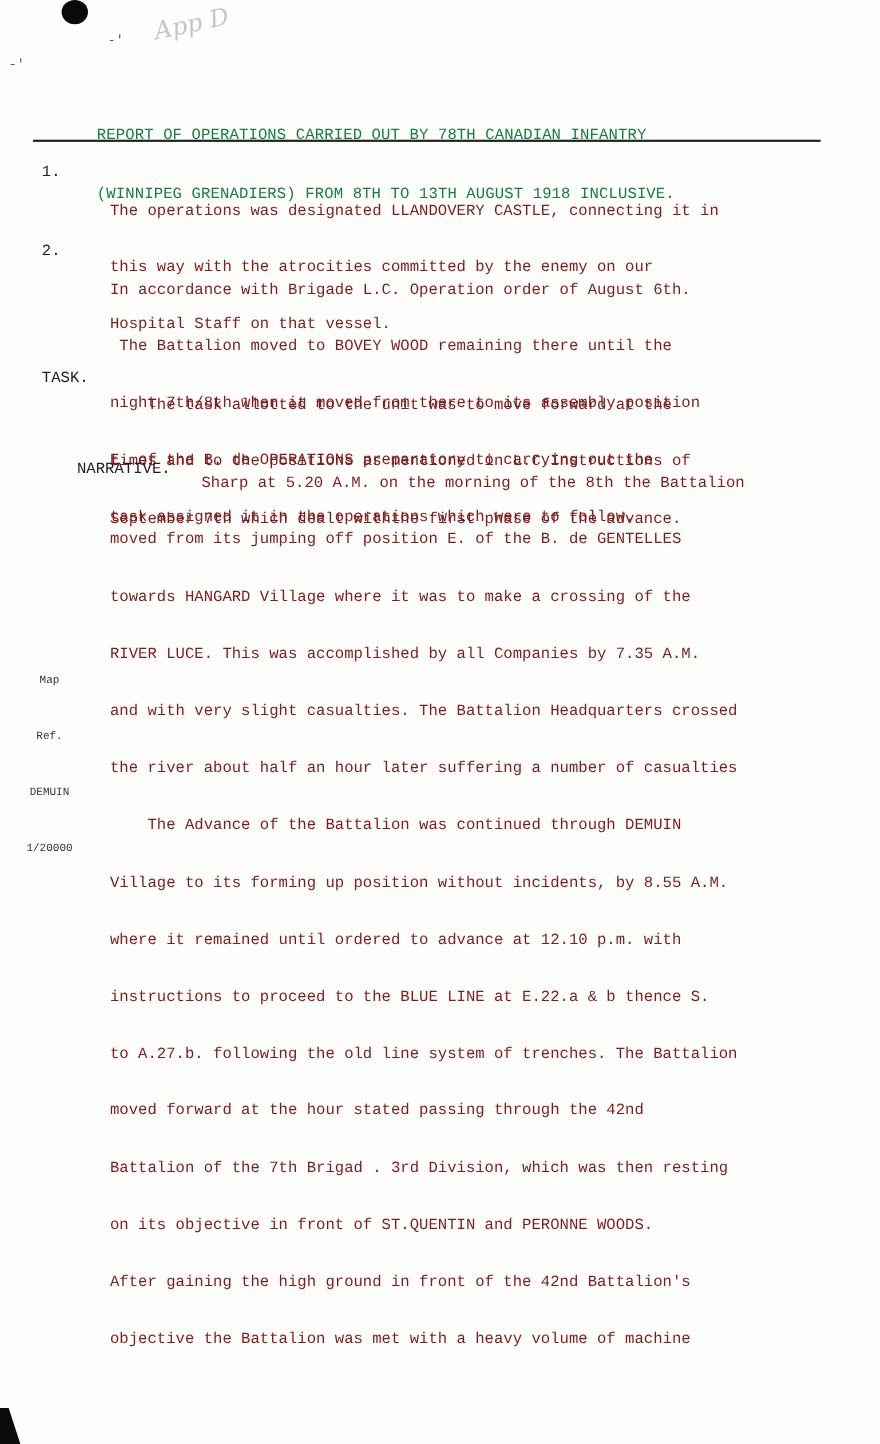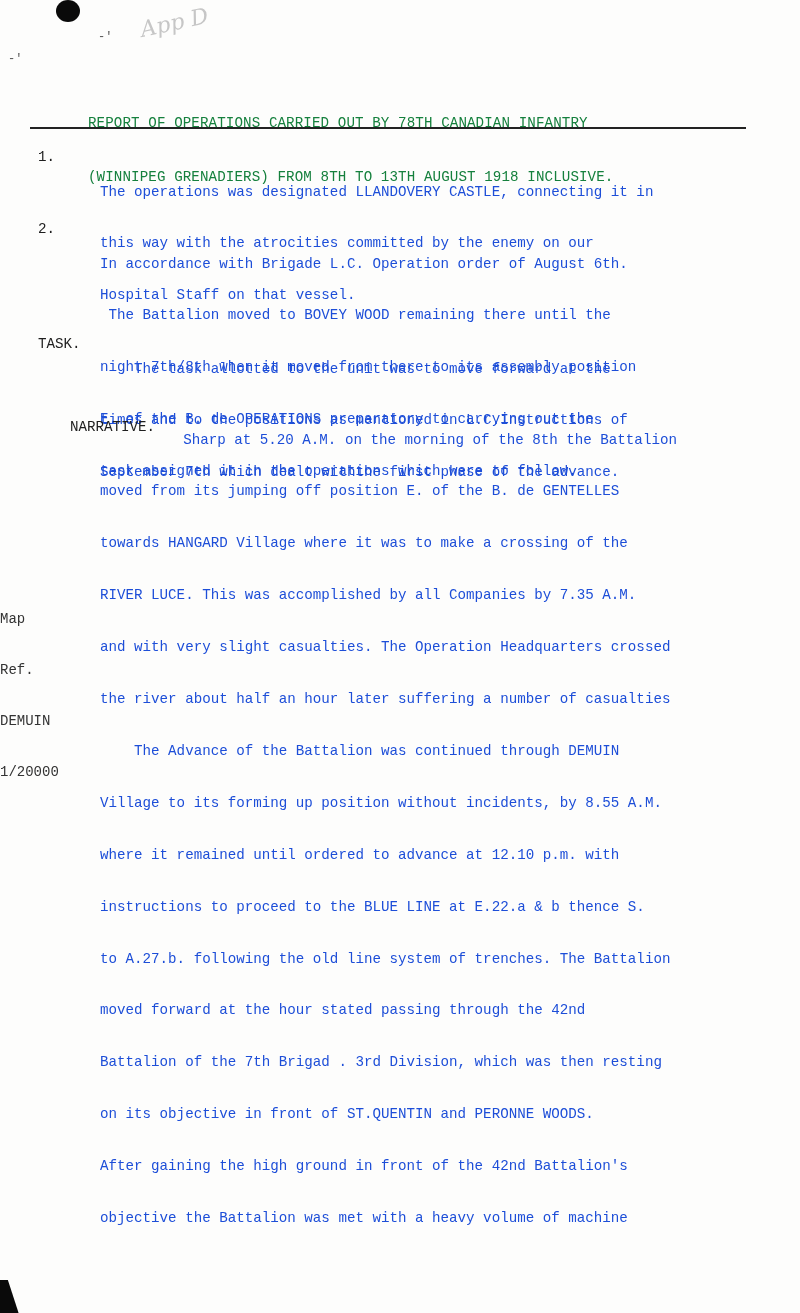--- a/index.html
+++ b/index.html
@@ -33,25 +33,25 @@
       position:absolute; left:30px; top:127px; width:716px; height:2px;
       background:#222;
     }
     .block { position:absolute; left:0; width:800px; }
     .label {
       position:absolute; font-size:14.2px; line-height:17.3px; color:#1e1e1e;
       white-space:pre;
     }
     .text {
       position:absolute; left:100px; font-size:14.2px; line-height:17.3px;
-      white-space:pre; color:#1d4ed8;
+      white-space:pre; color:#7f1d1d;
     }
     .margin-note {
       position:absolute; left:0px; top:577px; width:90px;
-      font-size:14px; line-height:17px; color:#333; white-space:pre; text-align:left;
+      font-size:10px; line-height:17px; color:#333; white-space:pre; text-align:center;
     }
   </style>
 </head>
 <body>
 
 <div class="hole-top"></div>
 <div class="hole-bottom"></div>
 <div class="handwritten">App D</div>
 <div class="tick">-'</div>
 <div class="tick2">-'</div>
@@ -91,21 +91,21 @@
   </div>
 </div>
 
 <div class="block">
   <div class="label" style="left:38px;top:419px;margin-left:32px;">NARRATIVE.</div>
   <div class="text" style="top:397px;">
     <div style="margin-left:-2px;">          Sharp at 5.20 A.M. on the morning of the 8th the Battalion</div>
     <div>moved from its jumping off position E. of the B. de GENTELLES</div>
     <div>towards HANGARD Village where it was to make a crossing of the</div>
     <div>RIVER LUCE. This was accomplished by all Companies by 7.35 A.M.</div>
-    <div>and with very slight casualties. The Operation Headquarters crossed</div>
+    <div>and with very slight casualties. The Battalion Headquarters crossed</div>
     <div>the river about half an hour later suffering a number of casualties</div>
     <div>    The Advance of the Battalion was continued through DEMUIN</div>
     <div>Village to its forming up position without incidents, by 8.55 A.M.</div>
     <div>where it remained until ordered to advance at 12.10 p.m. with</div>
     <div>instructions to proceed to the BLUE LINE at E.22.a &amp; b thence S.</div>
     <div>to A.27.b. following the old line system of trenches. The Battalion</div>
     <div>moved forward at the hour stated passing through the 42nd</div>
     <div>Battalion of the 7th Brigad . 3rd Division, which was then resting</div>
     <div>on its objective in front of ST.QUENTIN and PERONNE WOODS.</div>
     <div>After gaining the high ground in front of the 42nd Battalion's</div>

